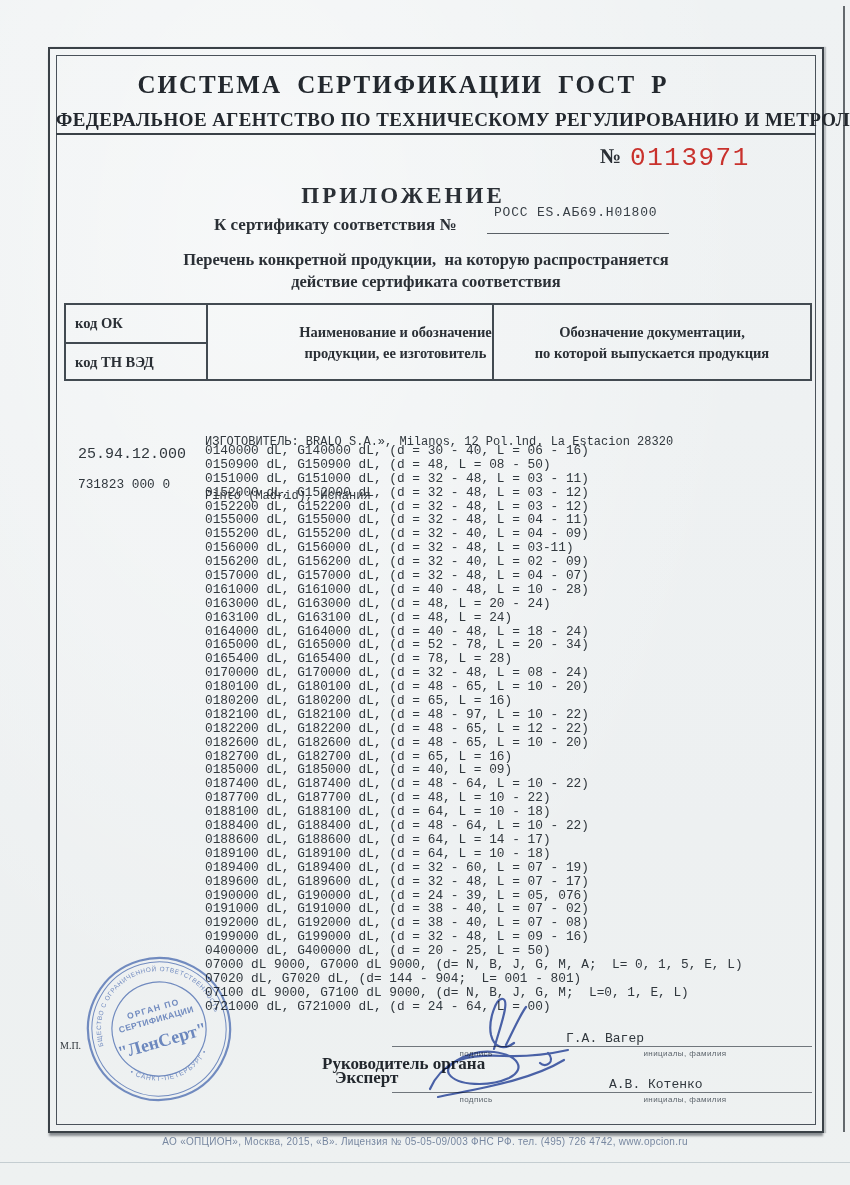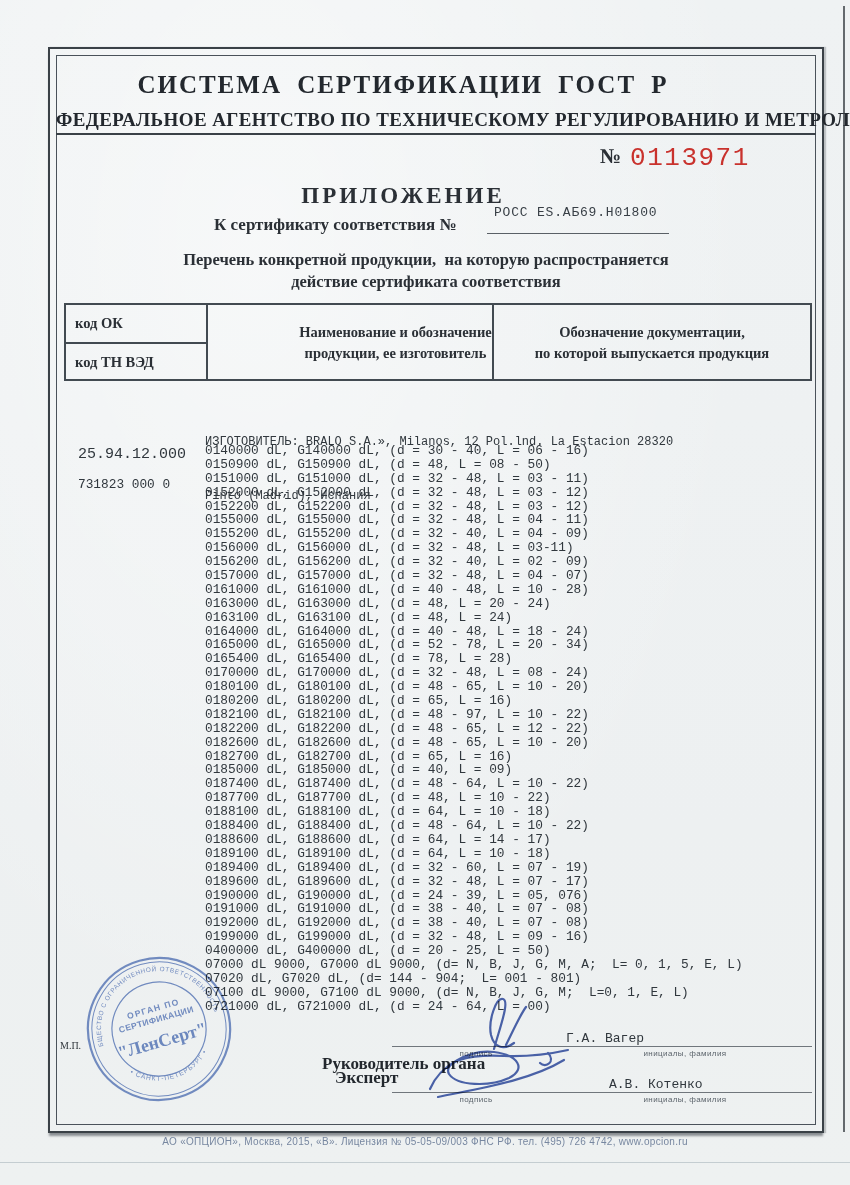--- a/index.html
+++ b/index.html
@@ -161,21 +161,21 @@
       <div class="p-line">0185000 dL, G185000 dL, (d = 40, L = 09)</div>
       <div class="p-line">0187400 dL, G187400 dL, (d = 48 - 64, L = 10 - 22)</div>
       <div class="p-line">0187700 dL, G187700 dL, (d = 48, L = 10 - 22)</div>
       <div class="p-line">0188100 dL, G188100 dL, (d = 64, L = 10 - 18)</div>
       <div class="p-line">0188400 dL, G188400 dL, (d = 48 - 64, L = 10 - 22)</div>
       <div class="p-line">0188600 dL, G188600 dL, (d = 64, L = 14 - 17)</div>
       <div class="p-line">0189100 dL, G189100 dL, (d = 64, L = 10 - 18)</div>
       <div class="p-line">0189400 dL, G189400 dL, (d = 32 - 60, L = 07 - 19)</div>
       <div class="p-line">0189600 dL, G189600 dL, (d = 32 - 48, L = 07 - 17)</div>
       <div class="p-line">0190000 dL, G190000 dL, (d = 24 - 39, L = 05, 076)</div>
-      <div class="p-line">0191000 dL, G191000 dL, (d = 38 - 40, L = 07 - 08)</div>
+      <div class="p-line">0191000 dL, G191000 dL, (d = 38 - 40, L = 07 - 02)</div>
       <div class="p-line">0192000 dL, G192000 dL, (d = 38 - 40, L = 07 - 08)</div>
       <div class="p-line">0199000 dL, G199000 dL, (d = 32 - 48, L = 09 - 16)</div>
       <div class="p-line">0400000 dL, G400000 dL, (d = 20 - 25, L = 50)</div>
       <div class="p-line">07000 dL 9000, G7000 dL 9000, (d= N, B, J, G, M, A;  L= 0, 1, 5, E, L)</div>
       <div class="p-line">07020 dL, G7020 dL, (d= 144 - 904;  L= 001 - 801)</div>
       <div class="p-line">07100 dL 9000, G7100 dL 9000, (d= N, B, J, G, M;  L=0, 1, E, L)</div>
       <div class="p-line">0721000 dL, G721000 dL, (d = 24 - 64, L = 00)</div>
     </div>
 
   <svg class="abs stamp" viewBox="0 0 150 152">

